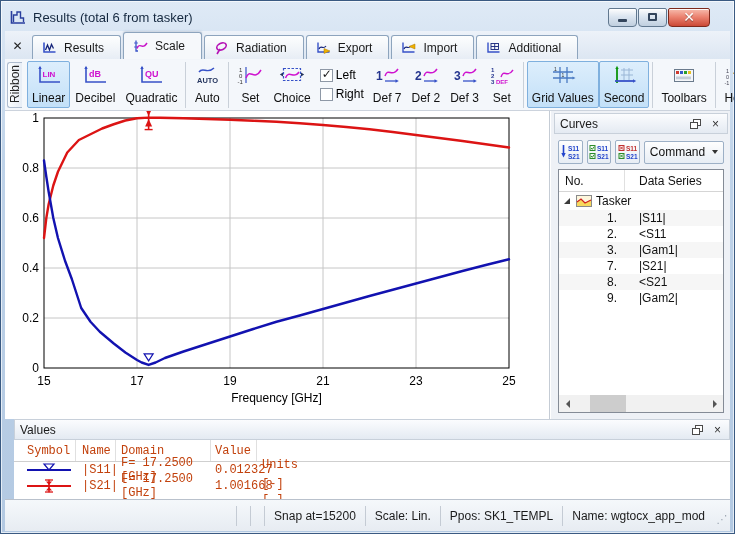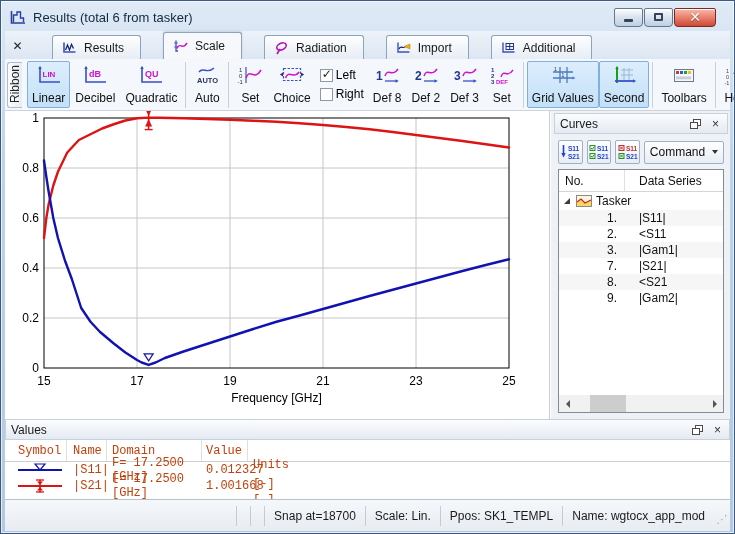--- a/index.html
+++ b/index.html
@@ -1,37 +1,37 @@
 <!DOCTYPE html>
 <html><head>
 <meta charset="utf-8">
 <style>
   html,body{margin:0;padding:0;background:#9fb6ce;font-family:"Liberation Sans","DejaVu Sans",sans-serif;}
   *{box-sizing:border-box;}
   .window{position:relative;width:735px;height:534px;background:linear-gradient(#dfeaf6,#bfd3e9 30%,#b3c9e2);
     border:1px solid #3a5a82;box-shadow:inset 0 0 0 1px rgba(255,255,255,.65);overflow:hidden;}
   
-  .titlebar{position:absolute;top:3px;left:8px;right:18px;height:26px;display:flex;align-items:center;gap:6px;
+  .titlebar{position:absolute;top:3px;left:8px;right:24px;height:26px;display:flex;align-items:center;gap:6px;
     color:#15283f;font-size:13px;}
   .title-icon{width:18px;height:16px;flex:0 0 auto;}
   .win-buttons{margin-left:auto;display:flex;gap:1px;align-items:flex-start;}
   .wbtn{height:19px;width:29px;border:1px solid #61788f;border-radius:2px 2px 4px 4px;
     background:linear-gradient(#fdfdfd,#dbe5f0 45%,#c0cfdf);display:flex;align-items:center;justify-content:center;
     box-shadow:inset 0 1px 0 rgba(255,255,255,.9);cursor:default;}
   .wbtn.close{width:42px;background:linear-gradient(#f6bcae,#ec8472 45%,#cb4936);border-color:#7e2a1d;color:#fff;
     font-weight:bold;font-size:14px;text-shadow:0 1px 1px rgba(0,0,0,.4);}
   .glyph-bar{width:9px;height:3px;background:#33455c;border-radius:1px;margin-top:6px;}
   .glyph-box{width:9px;height:8px;border:2px solid #33455c;border-radius:1px;background:transparent;}
   
   .tabsrow{position:absolute;top:30px;left:4px;right:4px;height:28px;background:linear-gradient(#edf2f9,#dce6f2);
     display:flex;align-items:flex-end;padding-left:2px;}
   .ribbon-close{width:17px;height:17px;margin:0 6px 5px 2px;display:flex;align-items:center;justify-content:center;
     font-size:12px;font-weight:bold;color:#222;border:1px solid transparent;border-radius:2px;}
   .tab{display:flex;align-items:center;gap:7px;height:24px;padding:0 16px 0 8px;margin-right:2px;font-size:12px;color:#1a1a1a;
-    border:1px solid #8da4bd;border-bottom:none;border-radius:3px 3px 0 0;background:linear-gradient(#fdfefe,#e7edf5);margin-left:20px;}
+    border:1px solid #8da4bd;border-bottom:none;border-radius:3px 3px 0 0;background:linear-gradient(#fdfefe,#e7edf5);}
   .tab.active{background:#f6f8fb;height:27px;box-shadow:0 -1px 2px rgba(120,140,170,.35);position:relative;z-index:2;}
   .tab svg{width:16px;height:14px;}
   
   .ribbon{position:absolute;top:58px;left:4px;right:4px;height:52px;background:#f4f7fb;border-bottom:1px solid #ccd3dd;
     display:flex;align-items:center;padding:0 4px 0 2px;}
   .ribbontab{width:22px;height:46px;margin-right:5px;border:1px solid #aebccf;border-right:none;border-radius:3px 0 0 3px;
     background:linear-gradient(90deg,#fbfdfe,#e7edf5);display:flex;align-items:center;justify-content:center;}
   .ribbontab span{writing-mode:vertical-rl;transform:rotate(180deg);font-size:12px;color:#222;}
   .rbtn{display:flex;flex-direction:column;align-items:center;justify-content:space-between;height:47px;
     padding:3px 4px 2px;border:1px solid transparent;border-radius:2px;font-size:12px;color:#111;white-space:nowrap;}
@@ -71,21 +71,21 @@
   .crow:nth-child(odd){background:#f6f6f6;}
   .cno{width:66px;text-align:right;padding-right:8px;}
   .cname{flex:1;padding-left:14px;}
   .hscroll{flex:0 0 auto;height:17px;background:#f1f1f1;display:flex;align-items:center;}
   .sarr{width:17px;height:17px;display:flex;align-items:center;justify-content:center;}
   .sarr-l::after{content:"";border-right:4px solid #555;border-top:4px solid transparent;border-bottom:4px solid transparent;}
   .sarr-r::after{content:"";border-left:4px solid #555;border-top:4px solid transparent;border-bottom:4px solid transparent;}
   .strack{flex:1;height:17px;position:relative;}
   .sthumb{position:absolute;left:14px;top:0;width:36px;height:17px;background:#cdcdcd;}
   
-  .values{position:absolute;top:418px;left:4px;right:4px;height:80px;background:#fff;}
+  .values{position:absolute;top:418px;left:13px;right:4px;height:80px;background:#fff;}
   .values .dtitle{margin:0;}
   .vtable{font-size:12px;color:#c2410c;font-family:Liberation Mono, monospace;}
   .vheader{display:flex;height:22px;align-items:center;border-bottom:1px solid #cfcfcf;}
   .vheader .vc{border-right:1px solid #e0e0e0;height:100%;display:flex;align-items:center;}
   .vc1{width:62px;padding-left:13px;}
   .vc2{width:40px;padding-left:6px;}
   .vc3{width:95px;padding-left:5px;}
   .vc4{width:46px;padding-left:4px;}
   .vc5{flex:1;padding-left:5px;border-right:none !important;margin-top:28px;}
   .vrow{display:flex;height:16px;align-items:center;}
@@ -145,20 +145,28 @@
       <svg viewBox="0 0 16 14">
         <ellipse cx="8.5" cy="5.5" rx="5" ry="3.2" fill="none" stroke="#b511b5" stroke-width="1.6" transform="rotate(-25 8.5 5.5)"></ellipse>
         <path d="M4 13 L7 8" stroke="#b511b5" stroke-width="1.6"></path>
       </svg>
       <span>Radiation</span>
     </div>
     <div class="tab">
       <svg viewBox="0 0 16 14">
         <path d="M3 1.5 V11 H14.5" fill="none" stroke="#3752c8" stroke-width="1.4"></path>
         <path d="M4 8 C6 3.5 8 9 11 5" fill="none" stroke="#15247a" stroke-width="1.2"></path>
+        <polygon points="9,7.5 15,10 9,12.5" fill="#f0b000" stroke="#a87800" stroke-width="0.5"></polygon>
+      </svg>
+      <span>Export</span>
+    </div>
+    <div class="tab">
+      <svg viewBox="0 0 16 14">
+        <path d="M3 1.5 V11 H14.5" fill="none" stroke="#3752c8" stroke-width="1.4"></path>
+        <path d="M4 8 C6 3.5 8 9 11 5" fill="none" stroke="#15247a" stroke-width="1.2"></path>
         <polygon points="15,3 9,5.5 15,8" fill="#f0b000" stroke="#a87800" stroke-width="0.5"></polygon>
       </svg>
       <span>Import</span>
     </div>
     <div class="tab">
       <svg viewBox="0 0 16 14">
         <path d="M3 1.5 V11 H14.5" fill="none" stroke="#3752c8" stroke-width="1.4"></path>
         <rect x="6" y="2.5" width="7.5" height="6" fill="none" stroke="#15247a" stroke-width="0.9"></rect>
         <path d="M6 5.5 H13.5 M9.7 2.5 V8.5" stroke="#15247a" stroke-width="0.9"></path>
       </svg>
@@ -237,21 +245,21 @@
       </div>
     </div>
 
     <div class="rbtn">
       <svg viewBox="0 0 26 22">
         <text x="2" y="15" font-size="12" font-weight="bold" fill="#25358e">1</text>
         <path d="M11 11 C14 2 18 13 24 4" fill="none" stroke="#cf12cf" stroke-width="1.5"></path>
         <path d="M11 16 H22" stroke="#3752c8" stroke-width="1.3"></path>
         <polygon points="21.5,14.3 21.5,17.7 24.8,16" fill="#3752c8"></polygon>
       </svg>
-      <span>Def 8</span>
+      <span>Def 7</span>
     </div>
     <div class="rbtn">
       <svg viewBox="0 0 26 22">
         <text x="2" y="15" font-size="12" font-weight="bold" fill="#25358e">2</text>
         <path d="M11 11 C14 2 18 13 24 4" fill="none" stroke="#cf12cf" stroke-width="1.5"></path>
         <path d="M11 16 H22" stroke="#3752c8" stroke-width="1.3"></path>
         <polygon points="21.5,14.3 21.5,17.7 24.8,16" fill="#3752c8"></polygon>
       </svg>
       <span>Def 2</span>
     </div>
@@ -514,20 +522,20 @@
             <span class="vc vc5" style="border-right: none;">[-]</span>
           </div>
         </div>
     </div>
   </div>
 
   <div class="status">
     <span class="spacer"></span>
     <span class="scell empty"></span>
     <span class="scell empty"></span>
-    <span class="scell">Snap at=18700</span>
+    <span class="scell">Snap at=15200</span>
     <span class="scell">Scale: Lin.</span>
     <span class="scell">Ppos: SK1_TEMPL</span>
     <span class="scell">Name: wgtocx_app_mod</span>
     <span class="grip">⋰</span>
   </div>
 
 </div>
 
 </body></html>

